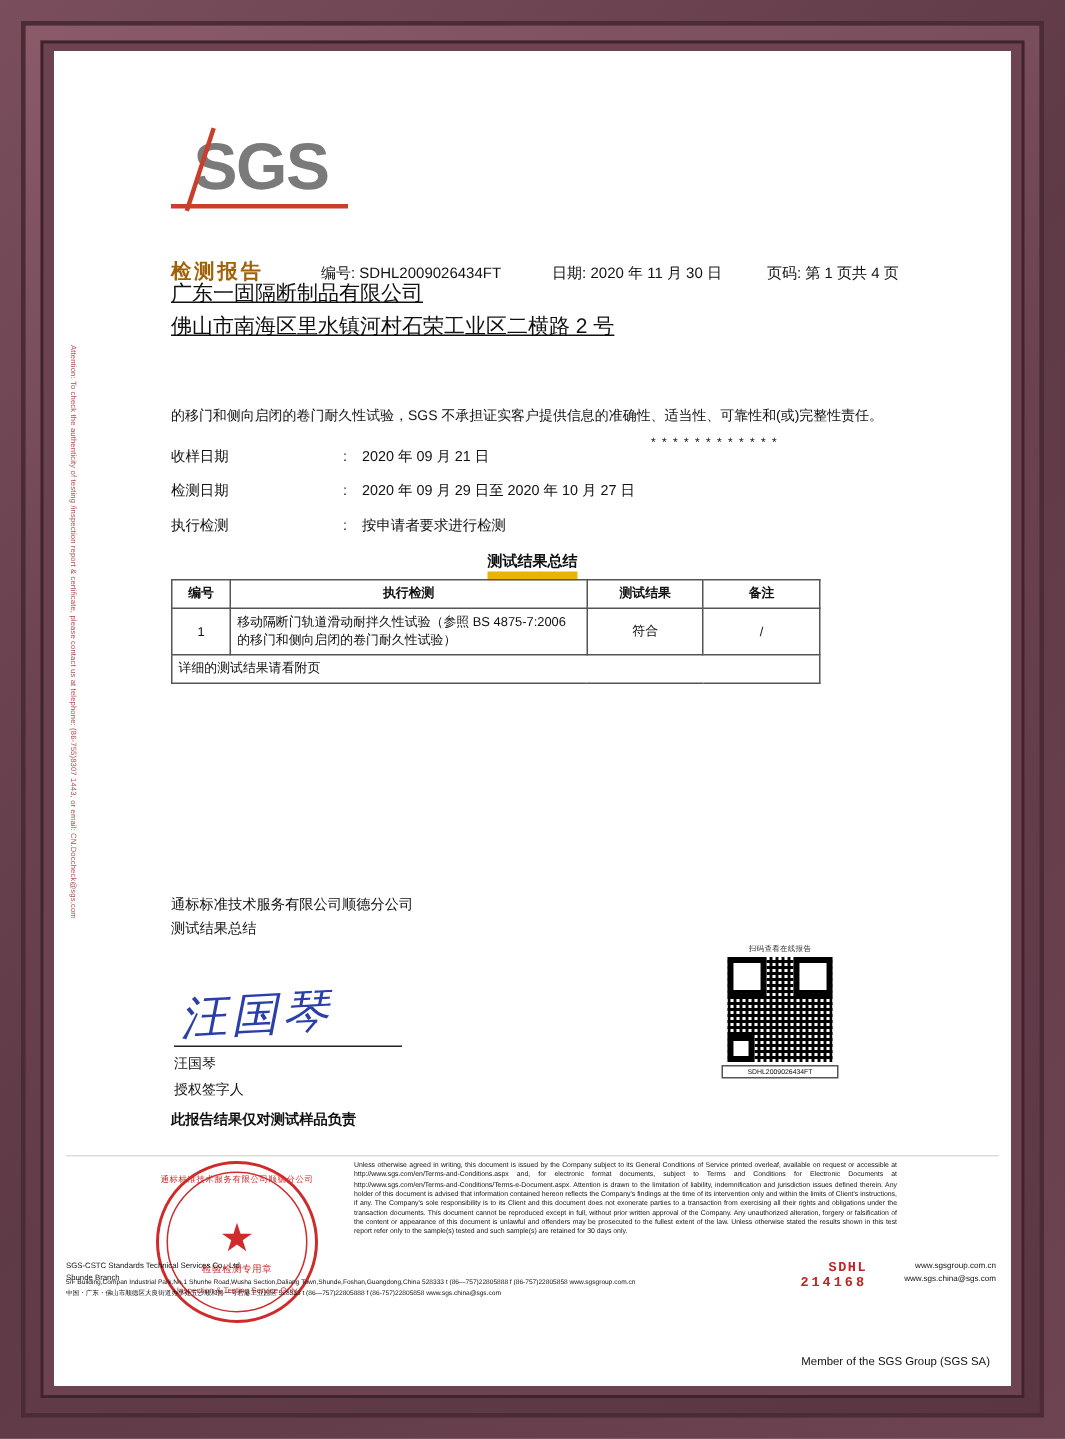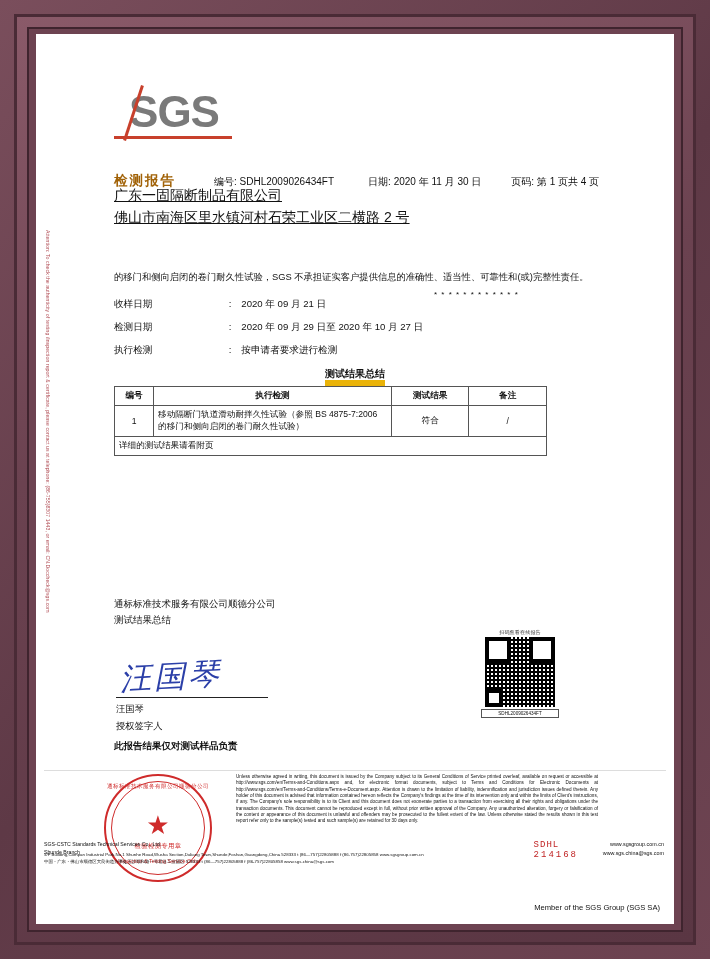--- a/index.html
+++ b/index.html
@@ -200,22 +200,23 @@
   .sgs-cn-left {
     position: absolute; left: 8px; top: 806px;
     font-size: 5.2px; color: #111; line-height: 1.6;
   }
   .web-right {
     position: absolute; right: 10px; top: 806px;
     font-size: 5.4px; color: #111; text-align: right; line-height: 1.6;
   }
   .sdhl-stamp {
     position: absolute; right: 96px; top: 806px;
-    text-align: left; color: #c02323;
+    text-align: right; color: #c02323;
     font-family: "Liberation Mono", monospace;
+    font-weight: bold;
   }
   .sdhl-stamp .l1 { font-size: 9px; letter-spacing: 1px; }
   .sdhl-stamp .l2 { font-size: 9px; letter-spacing: 2px; }
   .member {
     position: absolute; right: 14px; bottom: 12px;
     font-size: 7.6px; color: #111;
   }
   .footer-rule {
     position:absolute; left:8px; right:8px; top:736px; border-top:1px solid #ddd;
   }

